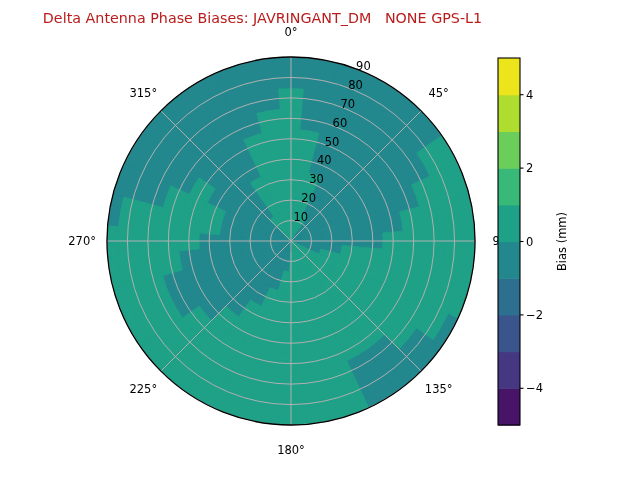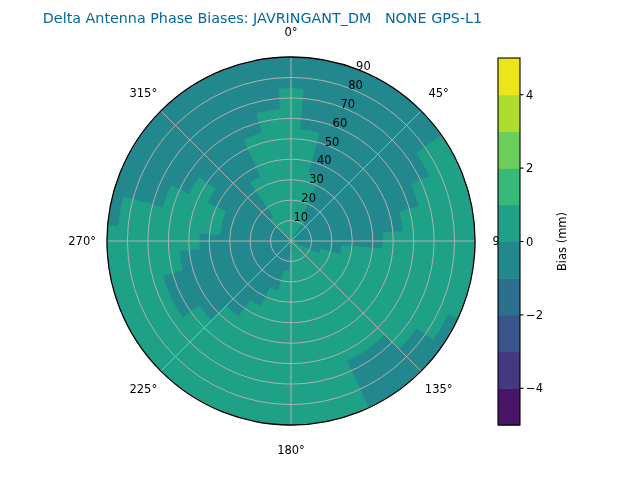--- a/index.html
+++ b/index.html
@@ -21,21 +21,21 @@
     width: 640px;
     height: 480px;
   }
   .fig-title {
     position: absolute;
     left: 0;
     top: 10px;
     width: 525px;
     text-align: center;
     font-size: 14.3px;
-    color: #0369a1;
+    color: #b91c1c;
     white-space: pre;
     letter-spacing: 0px;
   }
   svg { display: block; }
   text { font-family: "DejaVu Sans", sans-serif; fill: #000000; }
   .ang-label { font-size: 11.5px; }
   .rad-label { font-size: 11.5px; }
   .cb-label { font-size: 11.5px; }
   .cb-axis-title { font-size: 11.5px; }
 </style>

